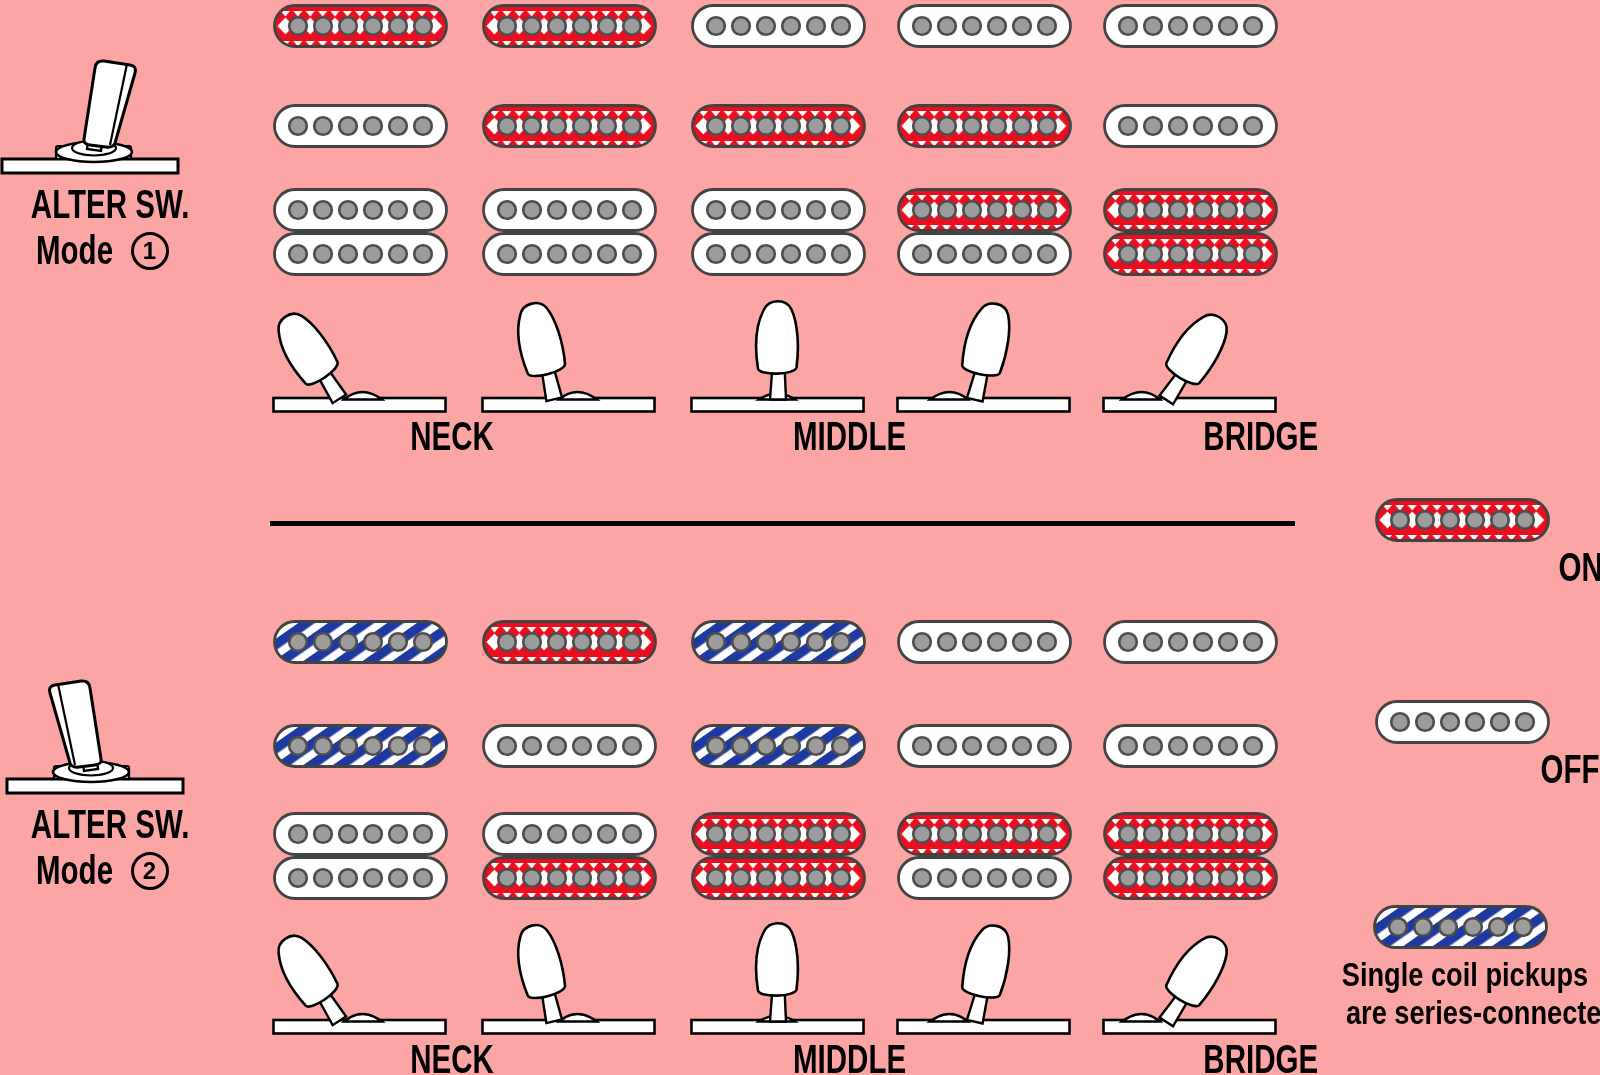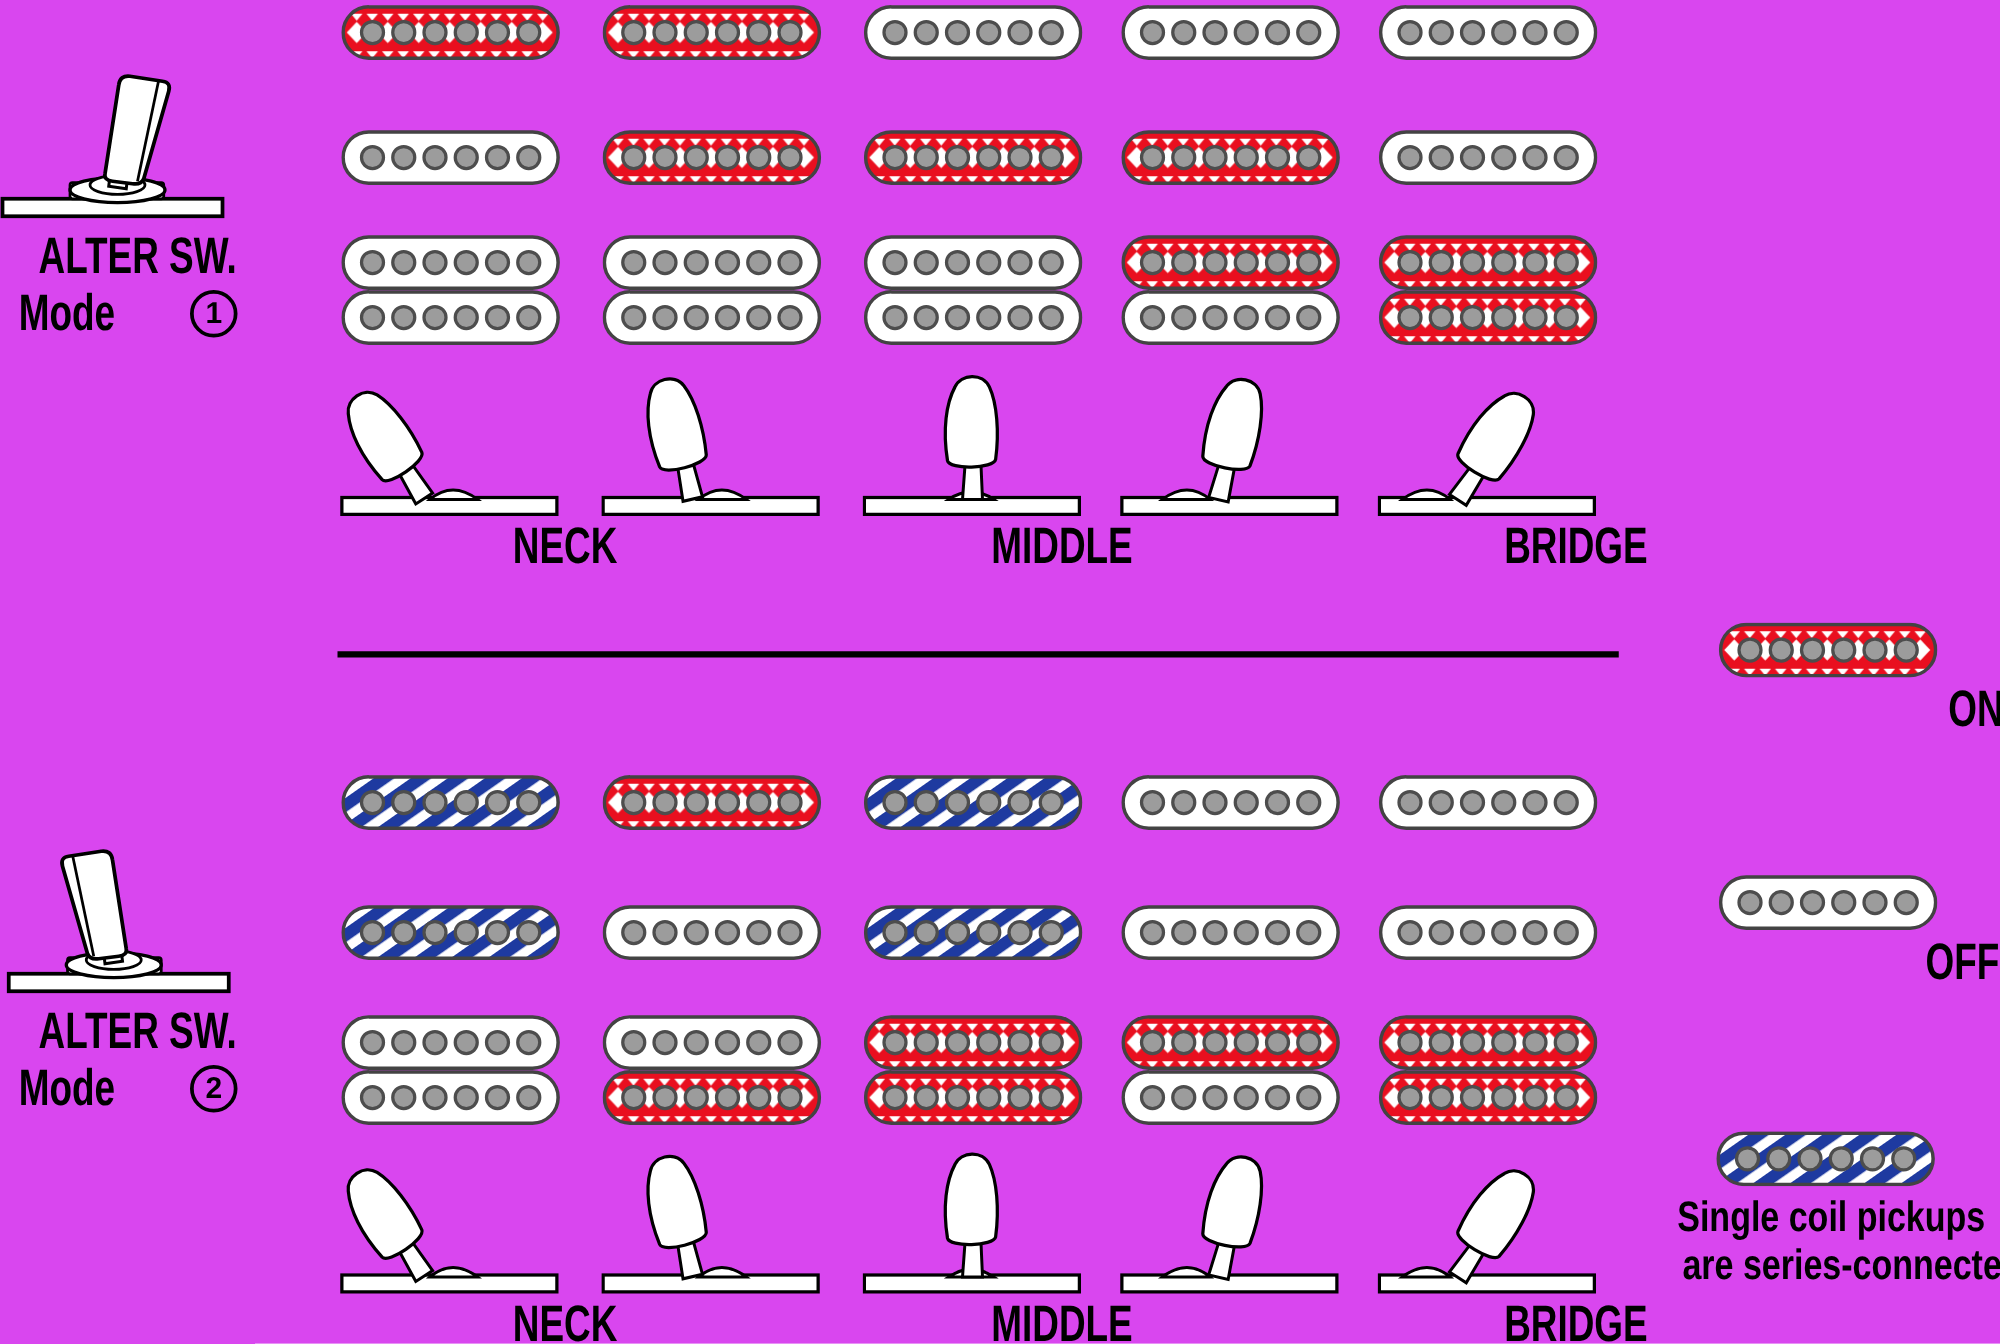--- a/index.html
+++ b/index.html
@@ -1,24 +1,24 @@
 <!DOCTYPE html>
 <html><head>
 <meta charset="utf-8">
 <style>
   html,body{margin:0;padding:0;background:#fff}
-  #canvas{position:relative;width:1600px;height:1075px;background:#d946ef;overflow:hidden;
+  #canvas{position:relative;width:1600px;height:1075px;background:#fca5a5;overflow:hidden;
           font-family:"Liberation Sans",sans-serif;color:#000}
   .abs{position:absolute}
   .lbl{position:absolute;width:300px;text-align:right}
   .cond{display:inline-block;font-weight:bold;transform:scaleX(0.72);transform-origin:50% 50%;white-space:nowrap}
   .t41{font-size:41px;line-height:1.0}
   .t34{font-size:34px;line-height:1.12}
   .alter-text{position:absolute;left:0;width:190px;text-align:center}
-  .mode-line{display:flex;align-items:center;justify-content:space-between;gap:2px;margin-top:5px}
+  .mode-line{display:flex;align-items:center;justify-content:center;gap:2px;margin-top:5px}
   .circle-num{display:inline-flex;align-items:center;justify-content:center;flex:0 0 auto;
               width:32px;height:32px;border:3.5px solid #000;border-radius:50%;
               font-size:24px;font-weight:bold}
   .divider{position:absolute;background:#000}
   .caption{position:absolute;text-align:center;font-weight:bold}
 </style>
 </head>
 <body>
 
 <div id="canvas">

